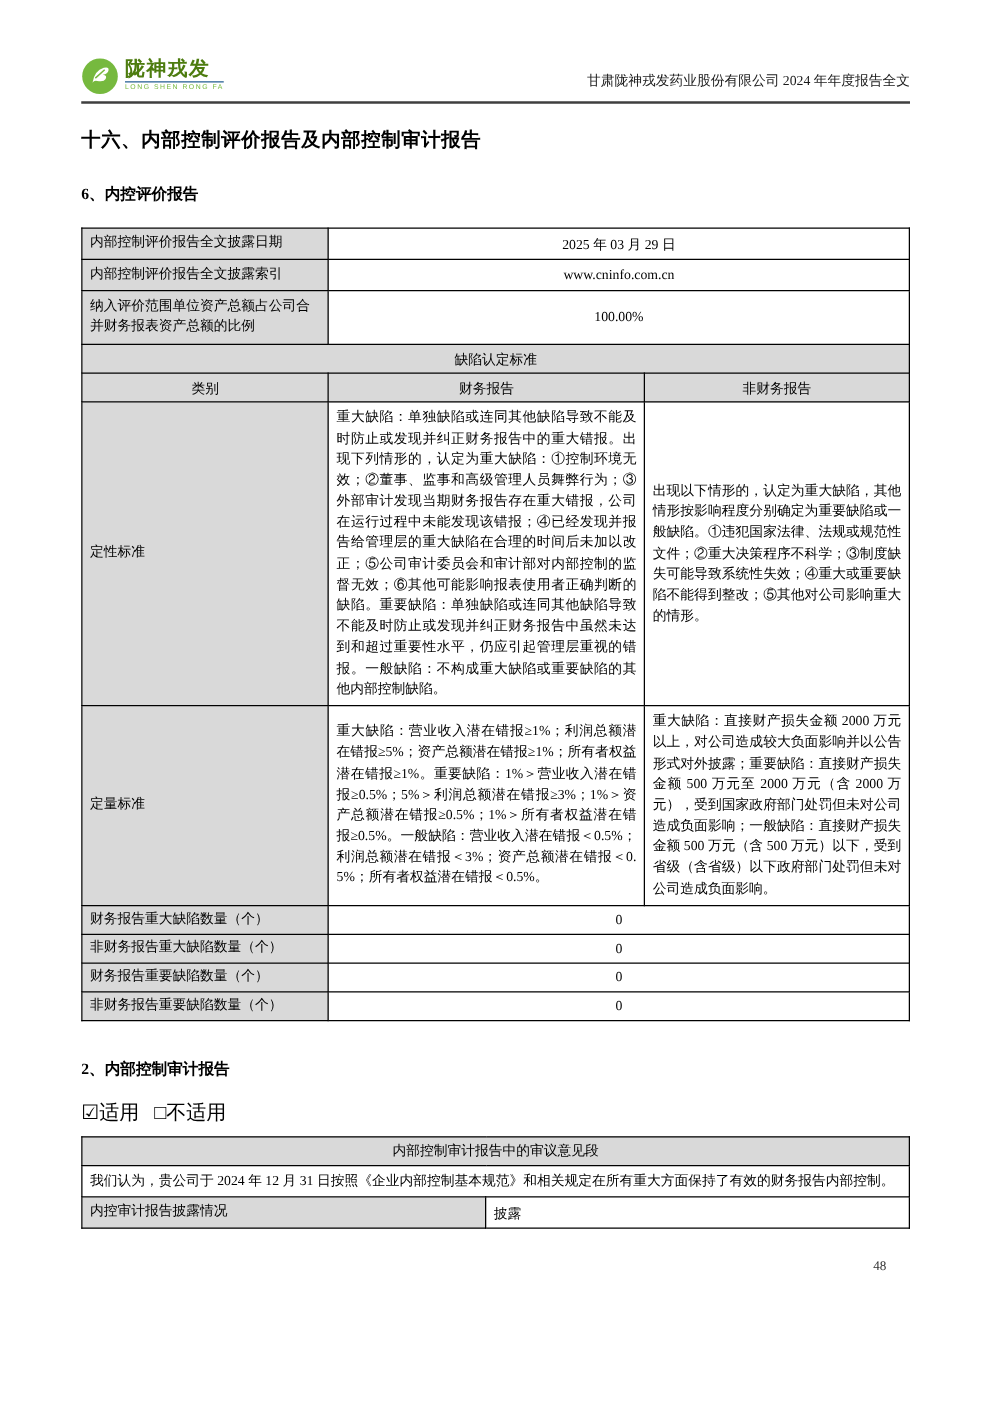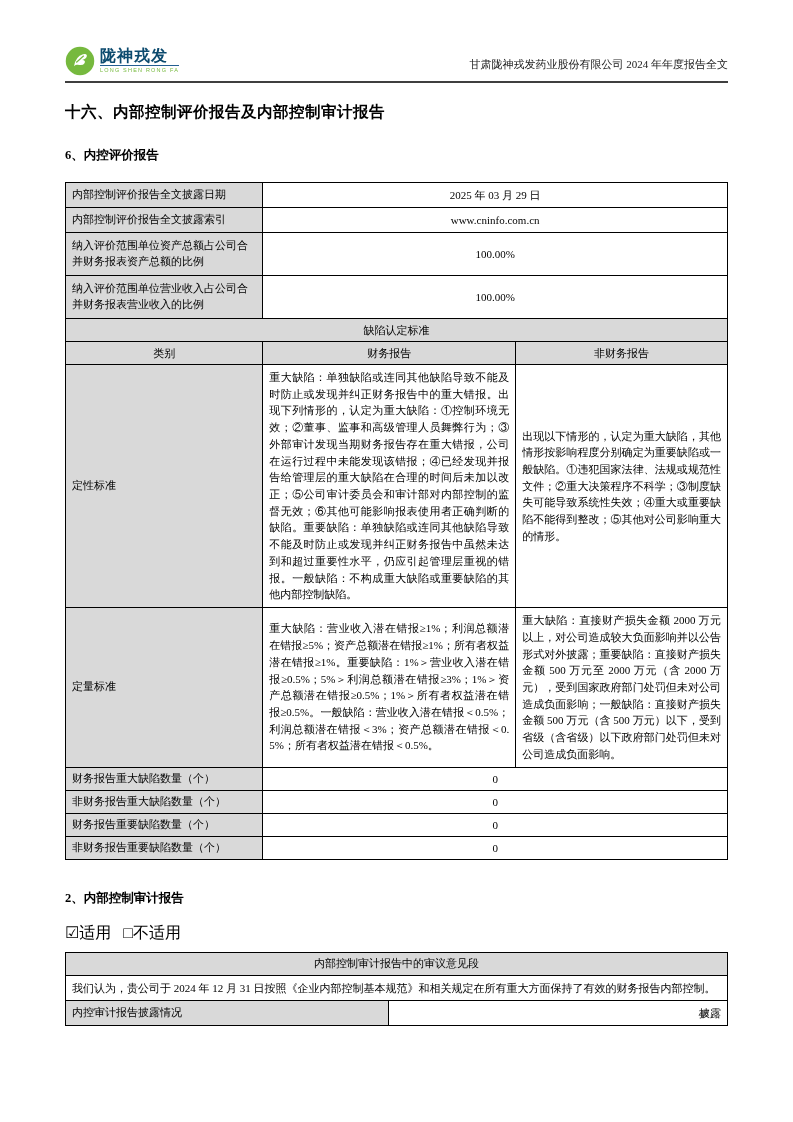--- a/index.html
+++ b/index.html
@@ -25,21 +25,21 @@
     border-bottom: 2.5px solid #3f3f3f;
     padding-bottom: 5px;
   }
   .logo { display: flex; align-items: center; gap: 5px; }
   .logo-mark { width: 30px; height: 30px; flex: 0 0 auto; }
   .logo-textcol { display: flex; flex-direction: column; line-height: 1; }
   .logo-cn {
     font-weight: bold;
     font-size: 16px;
     letter-spacing: 1px;
-    color: #0c4a6e;
+    color: #4d7c0f;
     border-bottom: 1.5px solid #235e91;
     padding-bottom: 1px;
   }
   .logo-en {
     font-size: 5.5px;
     letter-spacing: 1.2px;
     color: #76b93e;
     margin-top: 2px;
     font-family: "Liberation Sans", sans-serif;
   }
@@ -70,21 +70,21 @@
   .tbl2 { margin-top: 8px; }
   td, th {
     border: 1px solid #000000;
     vertical-align: middle;
     padding: 3px 6px;
     font-weight: normal;
     word-break: break-all;
   }
   .gray { background: #d9d9d9; font-family: Liberation Serif, serif; }
   .c { text-align: center; }
-  .l { text-align: right; }
+  .l { text-align: left; }
   .just { text-align: justify; line-height: 1.52; padding: 4px 6px; }
   .h24 { height: 25px; }
   .h42 { height: 43px; }
   .h22 { height: 23px; }
   .label-cell { text-align: left; line-height: 1.45; }
   
   .pageno {
     position: absolute;
     right: 84px;
     top: 1008px;
@@ -131,24 +131,20 @@
       </tr>
       <tr>
         <td class="gray label-cell h24">内部控制评价报告全文披露索引</td>
         <td class="c h24" colspan="2">www.cninfo.com.cn</td>
       </tr>
       <tr>
         <td class="gray label-cell h42">纳入评价范围单位资产总额占公司合并财务报表资产总额的比例</td>
         <td class="c h42" colspan="2">100.00%</td>
       </tr>
       <tr>
-        <td class="gray label-cell h42">纳入评价范围单位营业收入占公司合并财务报表营业收入的比例</td>
-        <td class="c h42" colspan="2">100.00%</td>
-      </tr>
-      <tr>
         <td class="gray c h22" colspan="3">缺陷认定标准</td>
       </tr>
       <tr>
         <td class="gray c h22">类别</td>
         <td class="gray c h22">财务报告</td>
         <td class="gray c h22">非财务报告</td>
       </tr>
       <tr>
         <td class="gray label-cell">定性标准</td>
         <td class="just">重大缺陷：单独缺陷或连同其他缺陷导致不能及时防止或发现并纠正财务报告中的重大错报。出现下列情形的，认定为重大缺陷：①控制环境无效；②董事、监事和高级管理人员舞弊行为；③外部审计发现当期财务报告存在重大错报，公司在运行过程中未能发现该错报；④已经发现并报告给管理层的重大缺陷在合理的时间后未加以改正；⑤公司审计委员会和审计部对内部控制的监督无效；⑥其他可能影响报表使用者正确判断的缺陷。重要缺陷：单独缺陷或连同其他缺陷导致不能及时防止或发现并纠正财务报告中虽然未达到和超过重要性水平，仍应引起管理层重视的错报。一般缺陷：不构成重大缺陷或重要缺陷的其他内部控制缺陷。</td>

